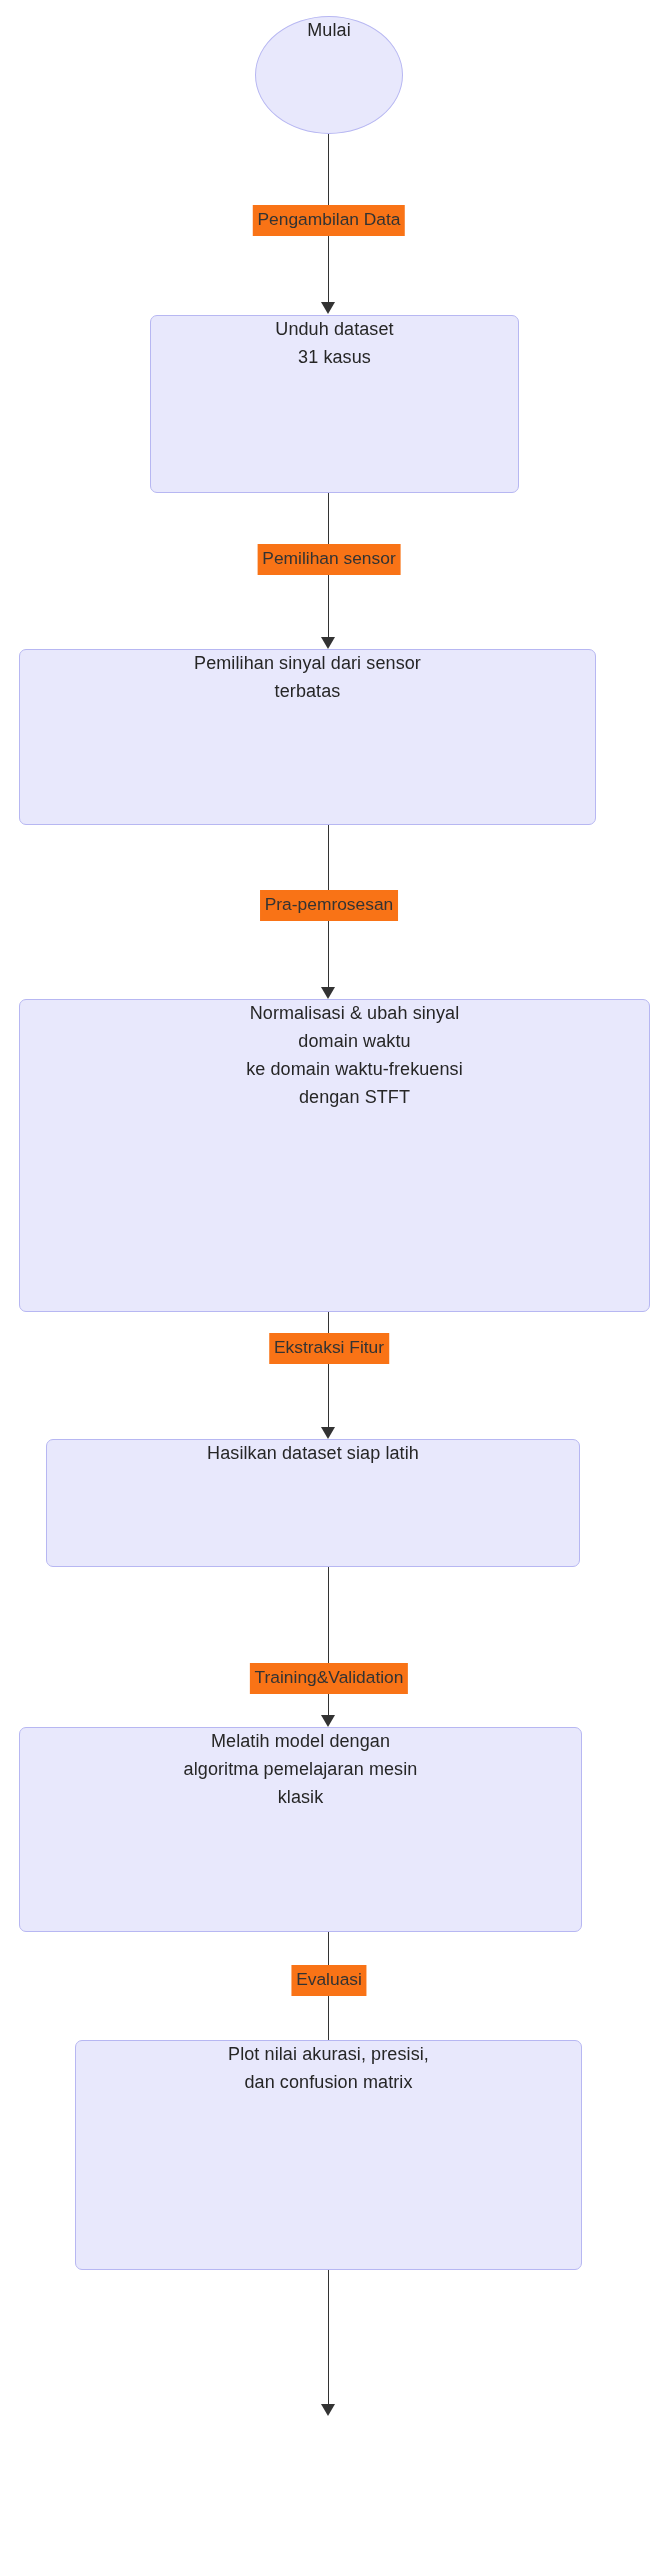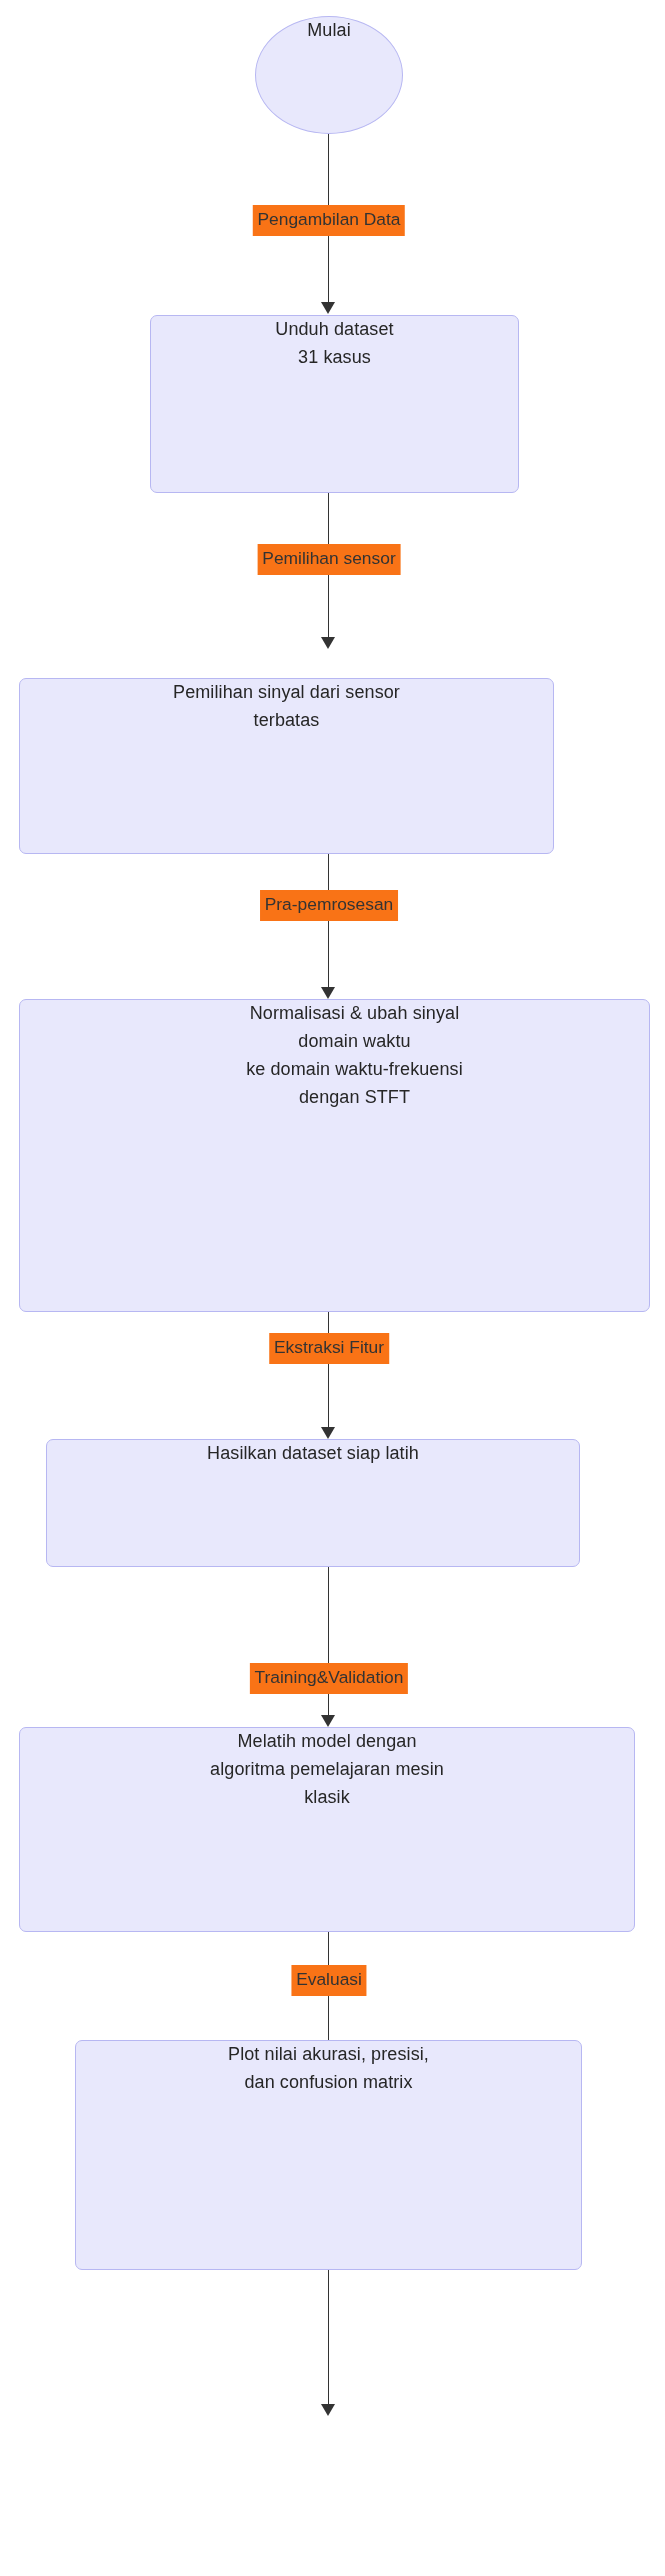--- a/index.html
+++ b/index.html
@@ -113,37 +113,37 @@
 
   <div class="node terminal" style="left:255px; top:16px; width:148px; height:118px;">
     <span class="node-label">Mulai</span>
   </div>
 
   <div class="node process" style="left:150px; top:315px; width:369px; height:178px;">
     <span class="node-label">Unduh dataset
 31 kasus</span>
   </div>
 
-  <div class="node process" style="left:19px; top:678px; width:535px; height:176px;">
+  <div class="node process" style="left:19px; top:649px; width:577px; height:176px;">
     <span class="node-label">Pemilihan sinyal dari sensor
 terbatas</span>
   </div>
 
   <div class="node process" style="left:19px; top:999px; width:631px; height:313px;padding-left:40px;">
     <span class="node-label">Normalisasi &amp; ubah sinyal
 domain waktu
 ke domain waktu-frekuensi
 dengan STFT</span>
   </div>
 
   <div class="node process" style="left:46px; top:1439px; width:534px; height:128px;">
     <span class="node-label">Hasilkan dataset siap latih</span>
   </div>
 
-  <div class="node process" style="left:19px; top:1727px; width:616px; height:205px;">
+  <div class="node process" style="left:19px; top:1727px; width:563px; height:205px;">
     <span class="node-label">Melatih model dengan
 algoritma pemelajaran mesin
 klasik</span>
   </div>
 
   <div class="node process" style="left:75px; top:2040px; width:507px; height:230px;">
     <span class="node-label">Plot nilai akurasi, presisi,
 dan confusion matrix</span>
   </div>
 

